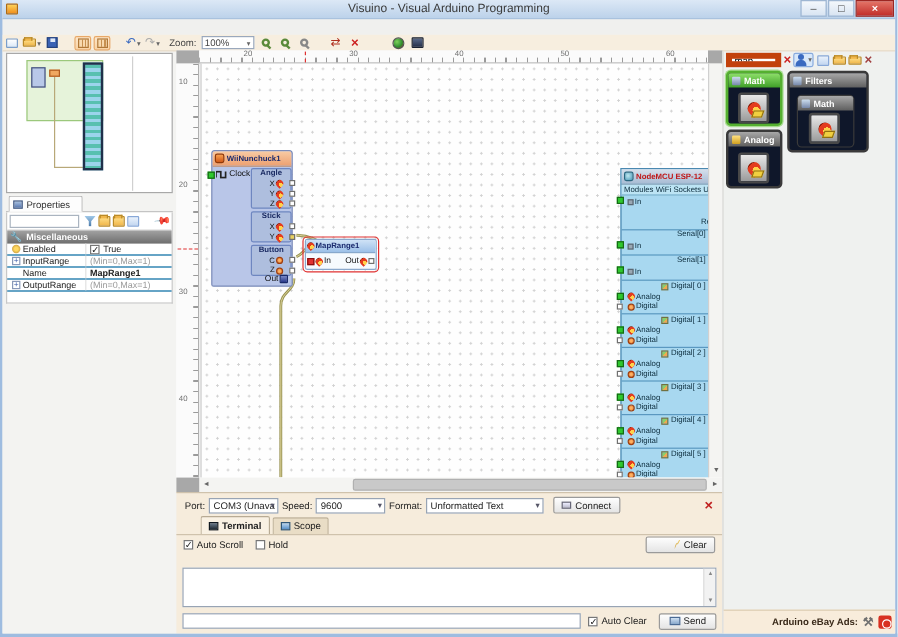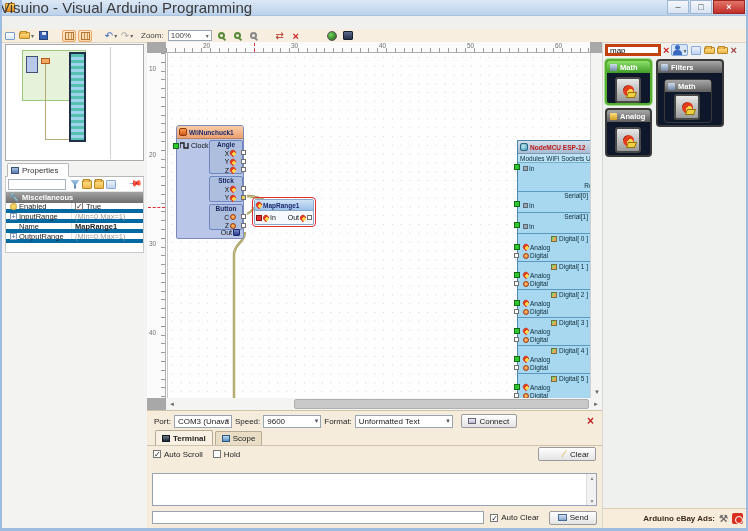--- a/index.html
+++ b/index.html
@@ -1,21 +1,21 @@
 <!DOCTYPE html>
 <html><head>
 <meta charset="utf-8">
 <style>
   html,body{margin:0;padding:0;background:#fff;font-family:"Liberation Sans",sans-serif;}
   *{box-sizing:border-box;}
   .window{position:relative;width:748px;height:531px;background:#f0f0ee;border-left:2px solid #9ebce0;border-right:2px solid #9ebce0;border-bottom:3px solid #9ebce0;overflow:hidden;}
   
   .titlebar{position:absolute;left:-2px;top:0;width:748px;height:16px;background:linear-gradient(#dce8f6,#bcd2ea);border-bottom:1px solid #a9c2de;display:flex;align-items:center;}
   .t-icon{width:10px;height:9px;margin-left:5px;background:linear-gradient(#ffd257,#f0901e);border:1px solid #b06a10;border-radius:1px;}
-  .t-title{position:absolute;left:0;right:0;font-size:15px;color:#3a3a3a;}
+  .t-title{position:absolute;left:0;right:0;text-align:center;font-size:10px;color:#3a3a3a;}
   .winbtns{position:absolute;right:3px;top:0;display:flex;height:14px;}
   .wb{width:22px;height:14px;border:1px solid #9eb6d2;background:linear-gradient(#f4f8fc,#d8e4f2);font-size:9px;line-height:12px;text-align:center;color:#444;margin-left:1px;}
   .wb.close{width:32px;background:linear-gradient(#e47568,#c12e2a);color:#fff;border-color:#9c2622;font-weight:bold;}
   
   .menubar{position:absolute;left:0;top:16px;width:744px;height:13px;background:#f7eedf;display:flex;align-items:center;font-size:9px;color:#333;}
   .menu-item{padding:0 7px;}
   .toolbar{position:absolute;left:0;top:29px;width:744px;height:14px;background:#f7eedf;border-bottom:1px solid #e2d6c2;display:flex;align-items:center;font-size:8px;color:#444;}
   .tb-btn{height:12px;min-width:14px;display:flex;align-items:center;justify-content:center;margin:0 1px;position:relative;}
   .tb-toggle{border:1px solid #e8a868;background:linear-gradient(#fde7cb,#f9d3a4);border-radius:2px;}
   .caret{font-size:6px;color:#666;margin-left:1px;}
@@ -54,21 +54,21 @@
   .props-tab .ticn{width:8px;height:7px;background:linear-gradient(#a8c0e0,#5878b0);border:1px solid #3a5480;margin-right:3px;}
   .props-body{position:absolute;left:3px;top:134px;width:139px;height:76px;background:#fff;border:1px solid #c8c8c8;border-top:none;}
   .props-toolbar{height:15px;display:flex;align-items:center;padding:1px 2px;border-bottom:1px solid #e4e4e4;}
   .props-filter{width:58px;height:11px;border:1px solid #aab4c0;background:#fff;font-size:8px;margin-right:3px;}
   .pt-ic{width:10px;height:9px;margin:0 1px;border-radius:1px;}
   .pt-funnel{background:linear-gradient(#a0c8e8,#4878a8);clip-path:polygon(0 0,100% 0,60% 55%,60% 100%,40% 100%,40% 55%);}
   .pt-grid{border:1px solid #88a8d8;background:linear-gradient(#eaf2fc,#c2d6f0);}
   .pt-pin{margin-left:auto;color:#c03030;font-size:9px;transform:rotate(40deg);}
   .pg-cat{height:11px;background:linear-gradient(#a2a2a2,#6e6e6e);color:#fff;font-size:7.5px;font-weight:bold;display:flex;align-items:center;padding-left:3px;}
   .pg-cat .wr{color:#ffd060;margin-right:3px;font-size:8px;}
-  .pg-row{height:10px;display:flex;align-items:center;font-size:7.5px;border-bottom:4px solid #0369a1;color:#222;}
+  .pg-row{height:10px;display:flex;align-items:center;font-size:7.5px;border-bottom:1px solid #0369a1;color:#222;}
   .pg-label{width:66px;display:flex;align-items:center;padding-left:4px;border-right:1px solid #e2e2e2;height:100%;}
   .pg-value{padding-left:3px;display:flex;align-items:center;}
   .pg-dim{color:#9a9a9a;}
   .pg-bold{font-weight:bold;}
   .expander{width:7px;height:7px;border:1px solid #8898b8;background:#fff;color:#3858a8;font-size:7px;line-height:5px;text-align:center;margin-right:2px;flex:none;}
   .row-ic{width:7px;height:7px;background:radial-gradient(circle,#ffd860 30%,#b08030);border-radius:50%;margin-right:2px;flex:none;}
   .checkbox{width:8px;height:8px;border:1px solid #777;background:#fff;font-size:8px;line-height:7px;text-align:center;color:#222;margin-right:3px;flex:none;}
   
   .canvaspanel{position:absolute;left:145px;top:42px;width:455px;height:368px;background:#fff;}
   .corner{position:absolute;background:#a8a8a8;}
@@ -116,21 +116,21 @@
   .nm-row{height:8.5px;display:flex;align-items:center;position:relative;padding-left:4px;}
   .nm-row .edge{position:absolute;left:-4px;top:1px;}
   .nm-rlabel{height:8px;line-height:8px;text-align:right;padding-right:20px;white-space:nowrap;}
   .nm-sec{border-top:1px solid #5a98c0;margin-top:1px;}
   .nm-seclabel{height:9px;display:flex;align-items:center;justify-content:flex-end;padding-right:20px;}
   .pkg{width:6px;height:6px;background:linear-gradient(135deg,#8ad06a 50%,#f0a850 50%);border:1px solid #707040;margin-right:2px;flex:none;}
   .anticn{width:5px;height:5px;background:#9aa8b4;border:1px solid #5a6874;flex:none;margin:0 1px;}
   .wires{position:absolute;left:0;top:0;pointer-events:none;}
   
   .searchrow{position:absolute;left:2px;top:0px;width:142px;height:14px;display:flex;align-items:center;}
-  .search-input{width:56px;height:12px;border:3px solid #c2410c;background:#fff;font-size:8px;padding:0 2px;}
+  .search-input{width:46px;height:12px;border:5px solid #c2410c;background:#fff;font-size:8px;padding:0 2px;}
   .sr-ic{margin-left:2px;display:flex;align-items:center;}
   .person{width:9px;height:10px;position:relative;}
   .person:before{content:"";position:absolute;left:2px;top:0;width:5px;height:5px;border-radius:50%;background:#3a6ac0;}
   .person:after{content:"";position:absolute;left:0;top:5px;width:9px;height:5px;border-radius:4px 4px 0 0;background:#3a6ac0;}
   .sr-press{border:1px solid #88aadd;background:#d8e8fa;border-radius:2px;padding:0 1px;display:flex;align-items:center;}
   .pal-box{position:absolute;background:#0f172a;border:2px solid #3a3a3a;border-radius:4px;}
   .pal-box.sel{border-color:#55b030;box-shadow:0 0 0 1px #a8dc90;}
   .pal-head{height:12px;border-radius:2px 2px 0 0;background:linear-gradient(#a8a8a8,#5f5f5f);color:#fff;font-size:7.5px;font-weight:bold;display:flex;align-items:center;padding-left:3px;}
   .pal-head.green{background:linear-gradient(#8ee06a,#3f9e28);}
   .ph-ic{width:7px;height:7px;margin-right:3px;border-radius:1px;background:linear-gradient(#cde,#78a);flex:none;}
@@ -145,21 +145,21 @@
   .bottom{position:absolute;left:145px;top:410px;width:455px;height:118px;background:#f6ecdc;border-top:1px solid #cfc2ac;}
   .statusrow{height:12px;display:flex;align-items:center;font-size:8px;color:#222;}
   .st-coords{width:42px;padding-left:4px;flex:none;}
   .portrow{height:20px;display:flex;align-items:center;font-size:8px;color:#222;padding-left:4px;position:relative;}
   .plabel{margin:0 3px;}
   .select{background:#fff;border:1px solid #98a4b4;height:13px;display:flex;align-items:center;padding:0 12px 0 3px;position:relative;white-space:nowrap;overflow:hidden;}
   .select:after{content:"▾";position:absolute;right:2px;font-size:7px;color:#556;}
   .btn{background:linear-gradient(#fefefe,#e4e4e4);border:1px solid #9a9a9a;border-radius:2px;height:14px;display:flex;align-items:center;justify-content:center;font-size:8px;color:#222;padding:0 6px;}
   .conn-ic{width:8px;height:6px;border:1px solid #667;background:linear-gradient(#eef,#bbc);margin-right:3px;}
   .port-x{position:absolute;right:8px;color:#c02020;font-weight:bold;font-size:12px;}
-  .tabsrow{height:15px;display:flex;align-items:flex-end;padding-left:8px;border-bottom:1px solid #cfc2ac;}
+  .tabsrow{height:15px;display:flex;align-items:flex-end;padding-left:20px;border-bottom:1px solid #cfc2ac;}
   .tab{height:14px;display:flex;align-items:center;font-size:8px;color:#222;padding:0 6px;border:1px solid #b8ab94;border-bottom:none;border-radius:2px 2px 0 0;background:#e9ddc6;margin-right:2px;}
   .tab.active{background:#f9f1e3;height:15px;font-weight:bold;}
   .tab-ic1{width:8px;height:7px;background:linear-gradient(#6a7a8a,#202a34);border:1px solid #101820;margin-right:3px;}
   .tab-ic2{width:8px;height:7px;background:linear-gradient(#bcd8f0,#5890c8);border:1px solid #305878;margin-right:3px;}
   .checksrow{height:16px;display:flex;align-items:center;padding-left:6px;font-size:8px;color:#222;position:relative;}
   .chk{display:flex;align-items:center;margin-right:10px;}
   .clearbtn{position:absolute;right:6px;top:1px;width:58px;padding-left:23px;}
   .broom{width:8px;height:8px;background:linear-gradient(45deg,#caa34a,#f2d070);clip-path:polygon(0 100%,40% 45%,60% 45%,100% 0,80% 0,50% 35%,30% 35%,0 80%);margin-right:3px;}
   .termbox{position:absolute;left:5px;top:62px;width:445px;height:33px;background:#fff;border:1px solid #98a4b4;}
   .termscroll{position:absolute;right:0;top:0;width:10px;height:100%;background:#f2f2f2;border-left:1px solid #ddd;font-size:5px;color:#888;text-align:center;}

